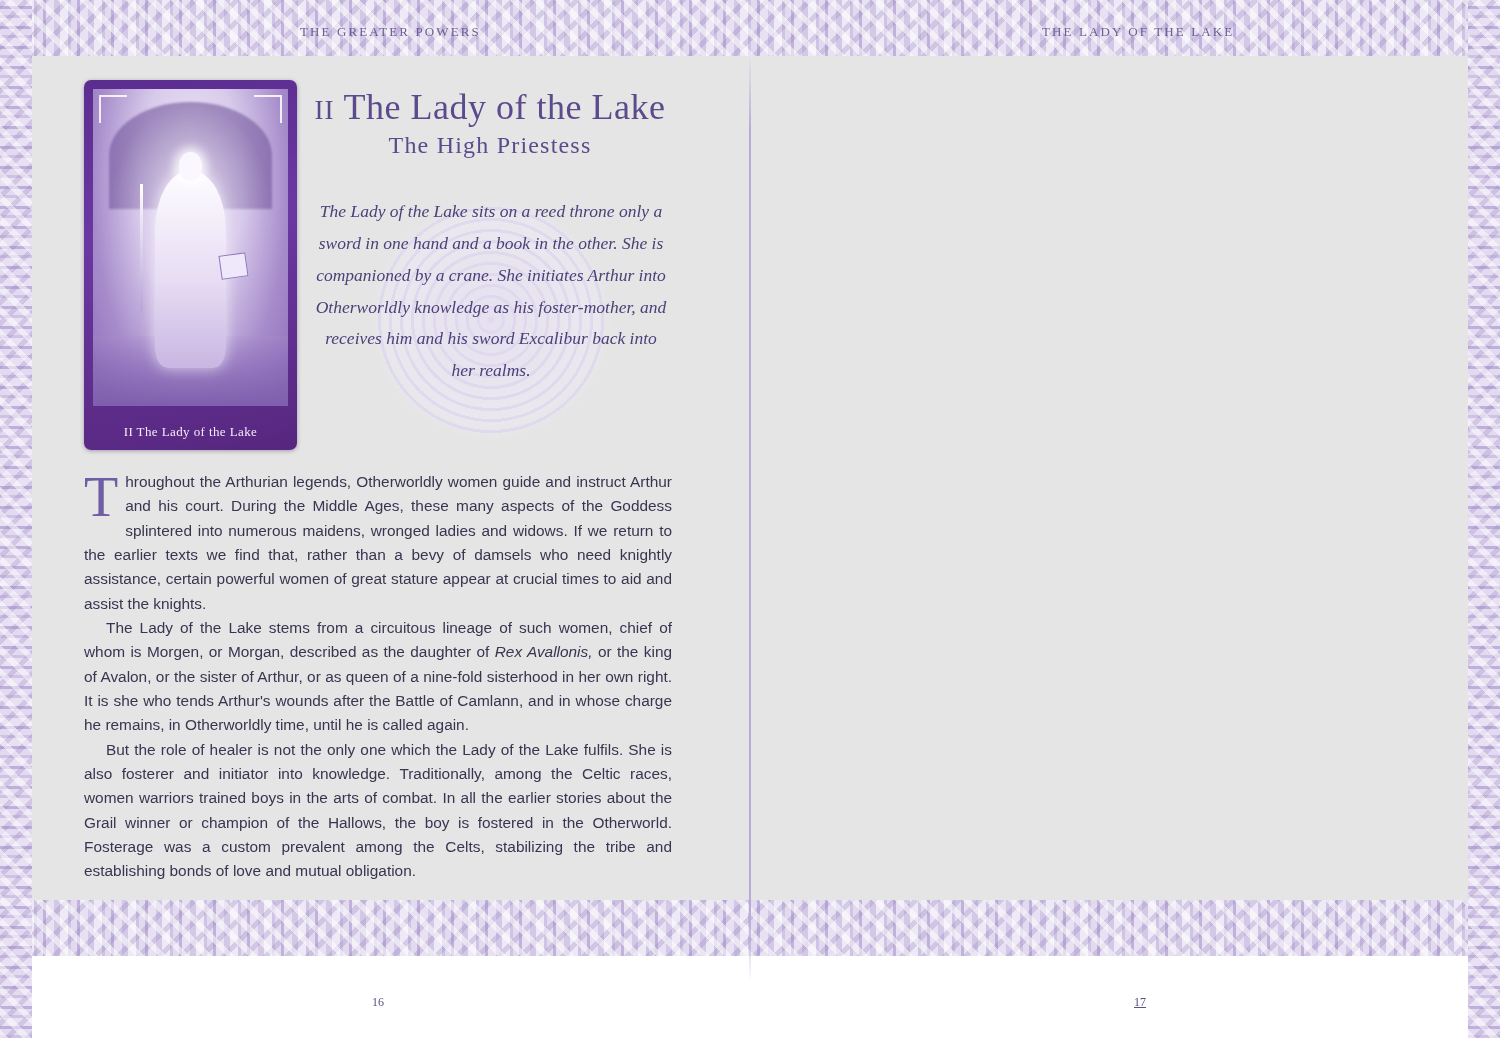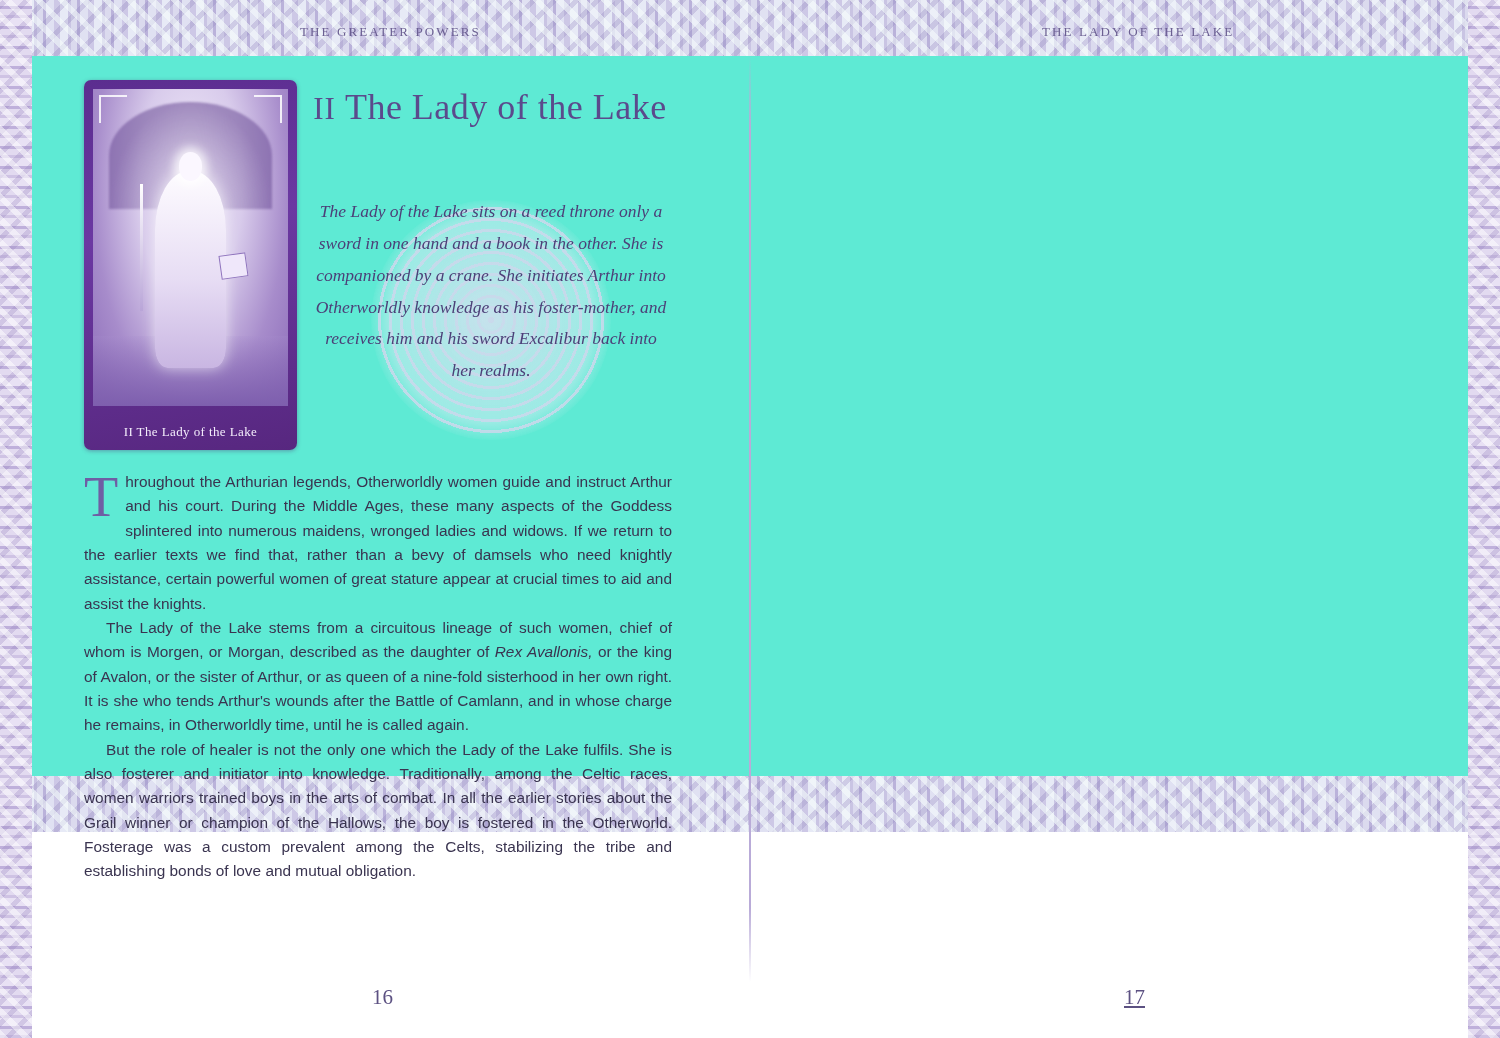--- a/index.html
+++ b/index.html
@@ -11,22 +11,22 @@
     width: 1500px;
     height: 1038px;
     overflow: hidden;
     font-family: "Liberation Serif", serif;
     color: #4a3f6b;
   }
 
   .spread {
     position: relative;
     width: 1500px;
-    height: 832px;
-    background: #5eead4;
+    height: 956px;
+    background: #e5e5e5;
     display: flex;
   }
 
   
   .border-band {
     position: absolute;
     left: 0;
     width: 1500px;
     height: 56px;
     background:
@@ -102,26 +102,26 @@
     letter-spacing: 2.1px;
     color: #6b5f92;
     text-transform: uppercase;
   }
   .page.left .running-head { left: 300px; }
   .page.right .running-head { left: 292px; }
 
   .folio {
     position: absolute;
     bottom: 28px;
-    font-size: 21px;
+    font-size: 12px;
     color: #5c5182;
     font-family: "Liberation Serif", serif;
   }
   .page.left .folio { left: 372px; }
-  .page.right .folio { left: 374px; text-decoration: underline; }
+  .page.right .folio { left: 384px; text-decoration: underline; }
 
   
   .card-figure {
     position: absolute;
     left: 84px;
     top: 80px;
     width: 213px;
     height: 370px;
     background: linear-gradient(170deg, #5b2d8f 0%, #6b38a2 40%, #57277f 100%);
     border-radius: 7px;
@@ -211,21 +211,21 @@
     text-align: center;
   }
   .chapter-title {
     font-family: "Liberation Serif", serif;
     font-size: 36px;
     color: #5b4a8c;
     letter-spacing: 0.5px;
     white-space: nowrap;
   }
   .chapter-title .numeral {
-    font-size: 31px;
+    font-size: 27px;
     margin-right: 9px;
     letter-spacing: 1px;
   }
   .chapter-subtitle {
     margin-top: 4px;
     font-family: "Liberation Serif", serif;
     font-size: 24px;
     color: #5b4a8c;
     letter-spacing: 1.2px;
   }
@@ -316,20 +316,21 @@
         <div class="card-corner tl"></div>
         <div class="card-corner tr"></div>
       </div>
       <div class="card-caption">II The Lady of the Lake</div>
     </div>
 
     <div class="title-block">
       <div class="chapter-title">
         <span class="numeral">II</span><span>The Lady of the Lake</span>
       </div>
+      <div class="chapter-subtitle">The High Priestess</div>
     </div>
 
     <div class="epigraph-wrap">
       <div class="epigraph-medallion"></div>
       <div class="epigraph">The Lady of the Lake sits on a reed throne only a sword in one hand and a book in the other. She is companioned by a crane. She initiates Arthur into Otherworldly knowledge as his foster-mother, and receives him and his sword Excalibur back into her realms.</div>
     </div>
 
     <div class="body-col">
       <p class="first"><span class="dropcap">T</span><span>hroughout the Arthurian legends, Otherworldly women guide and instruct Arthur and his court. During the Middle Ages, these many aspects of the Goddess splintered into numerous maidens, wronged ladies and widows. If we return to the earlier texts we find that, rather than a bevy of damsels who need knightly assistance, certain powerful women of great stature appear at crucial times to aid and assist the knights.</span></p>
       <p><span>The Lady of the Lake stems from a circuitous lineage of such women, chief of whom is Morgen, or Morgan, described as the daughter of </span><em>Rex Avallonis,</em><span> or the king of Avalon, or the sister of Arthur, or as queen of a nine-fold sisterhood in her own right. It is she who tends Arthur's wounds after the Battle of Camlann, and in whose charge he remains, in Otherworldly time, until he is called again.</span></p>

